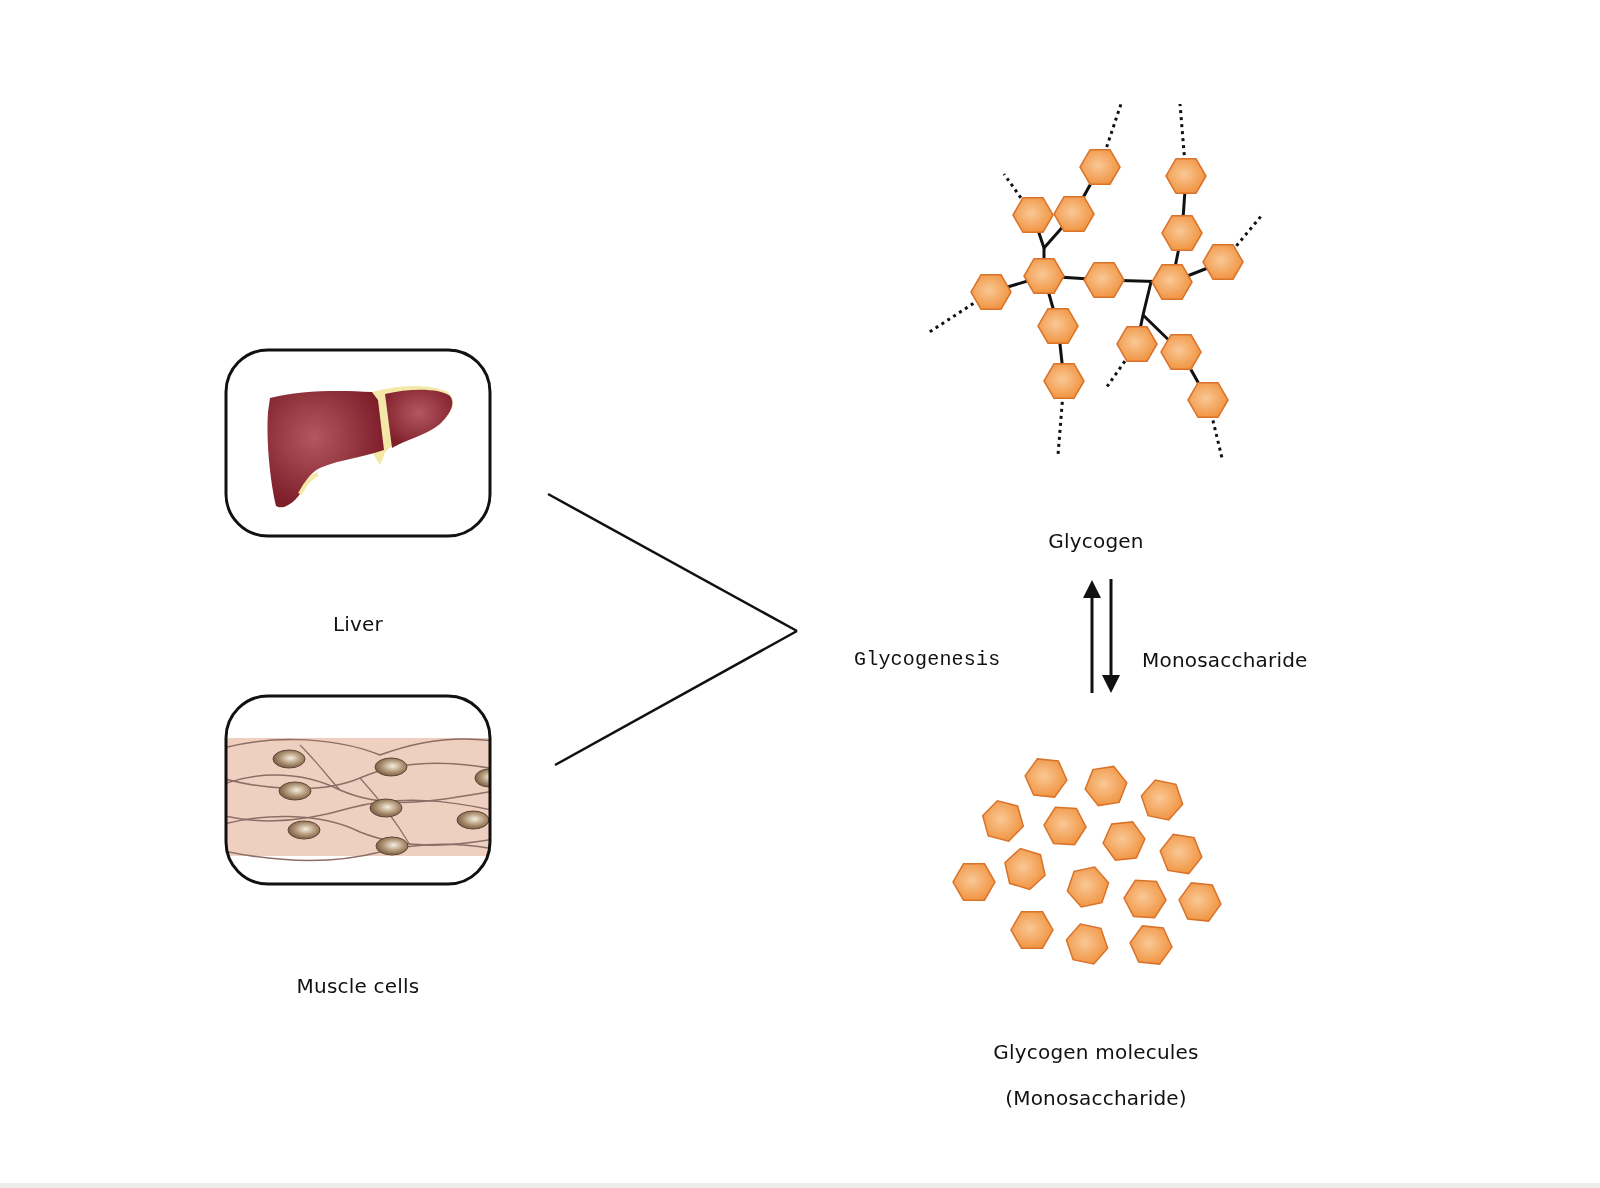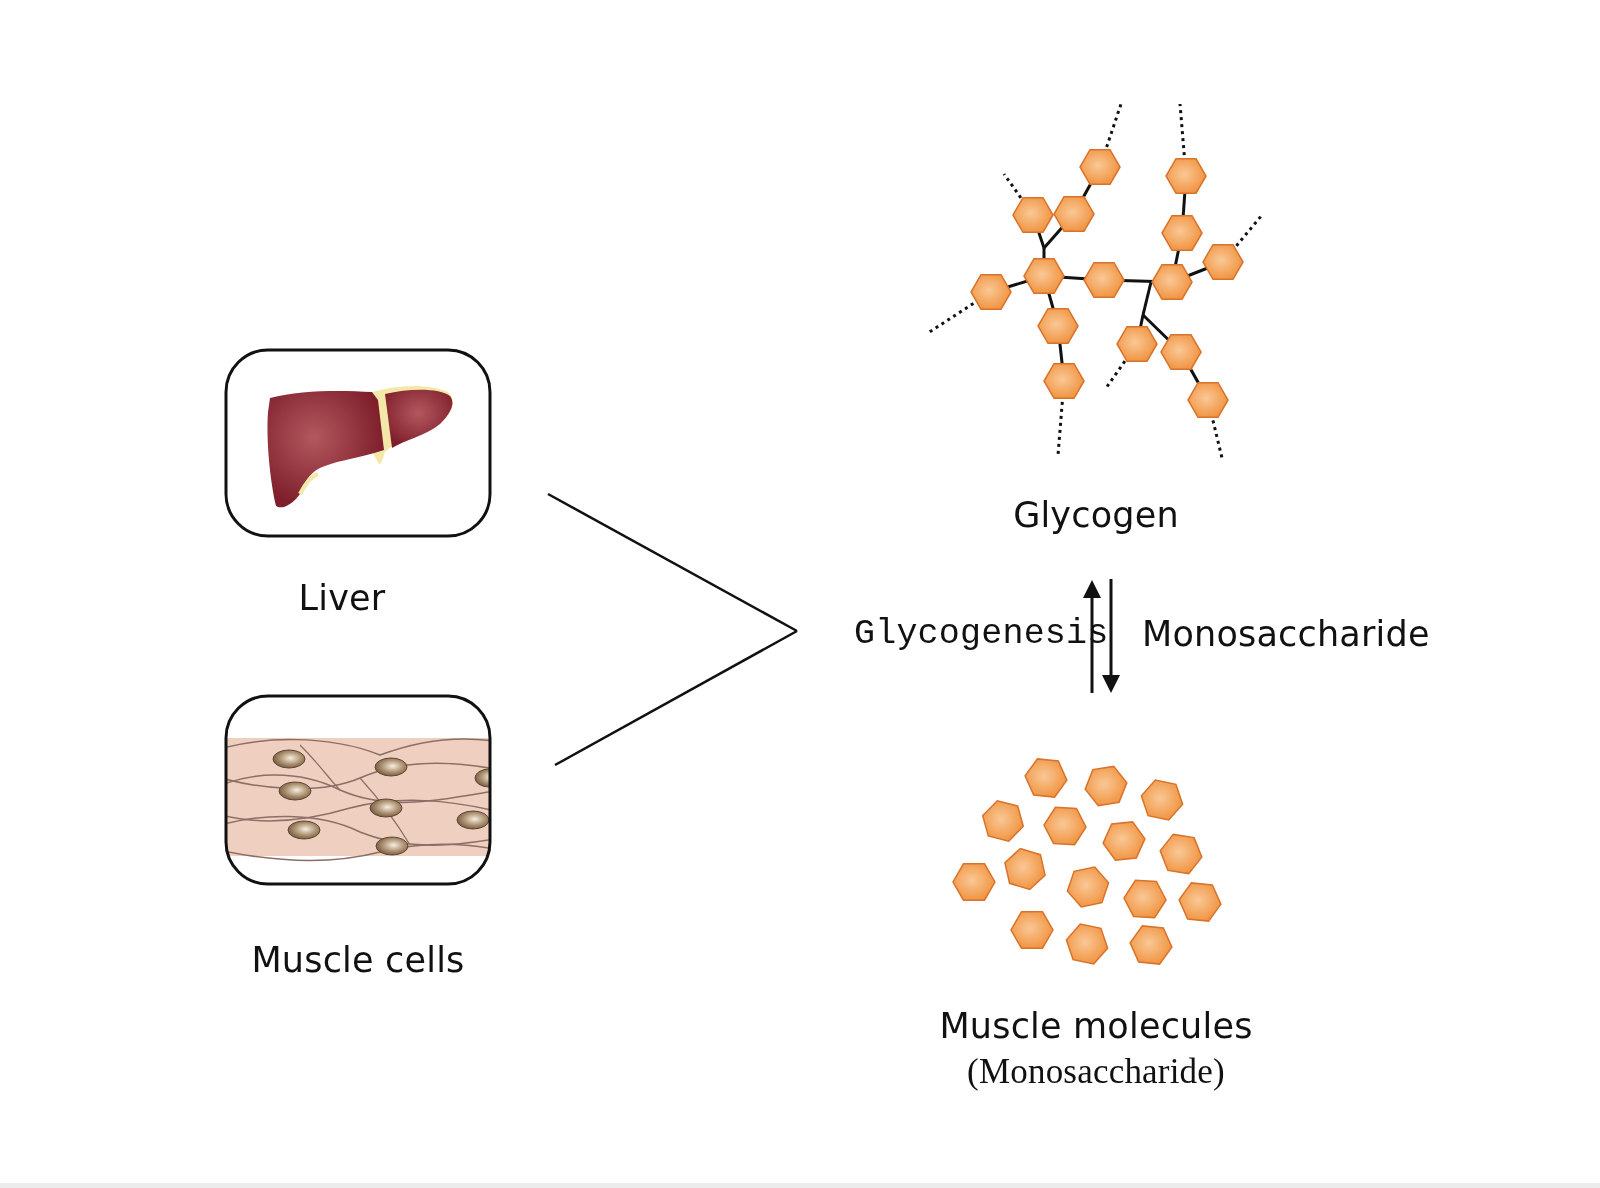--- a/index.html
+++ b/index.html
@@ -1,19 +1,19 @@
 <!DOCTYPE html>
 <html><head>
 <meta charset="utf-8">
 <style>
   html, body { margin: 0; padding: 0; background: #ffffff; }
   body { width: 1600px; height: 1188px; position: relative; overflow: hidden;
          font-family: "DejaVu Sans", "Liberation Sans", sans-serif; color: #111; }
   #diagram { position: absolute; left: 0; top: 0; }
-  .label { position: absolute; font-size: 35px; white-space: nowrap; color: #111; letter-spacing: 0.2px; }
+  .label { position: absolute; font-size: 20px; white-space: nowrap; color: #111; letter-spacing: 0.2px; margin-top: 34px; }
   .center { transform: translateX(-50%); text-align: center; }
   .bottom-bar { position: absolute; left: 0; bottom: 0; width: 1600px; height: 5px; background: #ececec; }
 </style>
 </head>
 <body>
 
 <svg id="diagram" width="1600" height="1188" viewBox="0 0 1600 1188" xmlns="http://www.w3.org/2000/svg">
   <defs>
     <radialGradient id="hexGrad" cx="45%" cy="45%" r="60%">
       <stop offset="0%" stop-color="#F9C896"></stop>
@@ -147,21 +147,21 @@
       <polygon points="1045.1,875.2 1029.7,889.5 1009.6,883.3 1004.9,862.8 1020.3,848.5 1040.4,854.7" fill="url(#hexGrad)" stroke="#D9722A" stroke-width="1.5"></polygon>
       <polygon points="1108.6,882.8 1101.9,902.7 1081.3,906.9 1067.4,891.2 1074.1,871.3 1094.7,867.1" fill="url(#hexGrad)" stroke="#D9722A" stroke-width="1.5"></polygon>
       <polygon points="1166.0,900.0 1154.6,917.7 1133.6,916.6 1124.0,898.0 1135.4,880.3 1156.4,881.4" fill="url(#hexGrad)" stroke="#D9722A" stroke-width="1.5"></polygon>
       <polygon points="1220.9,904.1 1208.6,921.1 1187.7,919.0 1179.1,899.9 1191.4,882.9 1212.3,885.0" fill="url(#hexGrad)" stroke="#D9722A" stroke-width="1.5"></polygon>
       <polygon points="1053.0,930.0 1042.5,948.2 1021.5,948.2 1011.0,930.0 1021.5,911.8 1042.5,911.8" fill="url(#hexGrad)" stroke="#D9722A" stroke-width="1.5"></polygon>
       <polygon points="1107.6,948.2 1093.7,963.9 1073.1,959.7 1066.4,939.8 1080.3,924.1 1100.9,928.3" fill="url(#hexGrad)" stroke="#D9722A" stroke-width="1.5"></polygon>
       <polygon points="1171.9,947.1 1159.6,964.1 1138.7,962.0 1130.1,942.9 1142.4,925.9 1163.3,928.0" fill="url(#hexGrad)" stroke="#D9722A" stroke-width="1.5"></polygon>
     </g>
 </svg>
 
-<div class="label center" style="left:342px; top:578px;text-align:center;">Liver</div>
+<div class="label center" style="left:358px; top:578px;text-align:center;">Liver</div>
 <div class="label center" style="left:358px; top:940px;">Muscle cells</div>
 <div class="label center" style="left:1096px; top:495px;">Glycogen</div>
 <div class="label" style="left:854px; top:614px;font-family:Liberation Mono, monospace;">Glycogenesis</div>
 <div class="label" style="left:1142px; top:614px;">Monosaccharide</div>
-<div class="label center" style="left:1096px; top:1006px;">Muscle molecules</div>
-<div class="label center" style="left:1096px; top:1052px;font-family:Liberation Serif, serif;">(Monosaccharide)</div>
+<div class="label center" style="left:1096px; top:1006px;">Glycogen molecules</div>
+<div class="label center" style="left:1096px; top:1052px;">(Monosaccharide)</div>
 
 <div class="bottom-bar"></div>
 
 </body></html>

